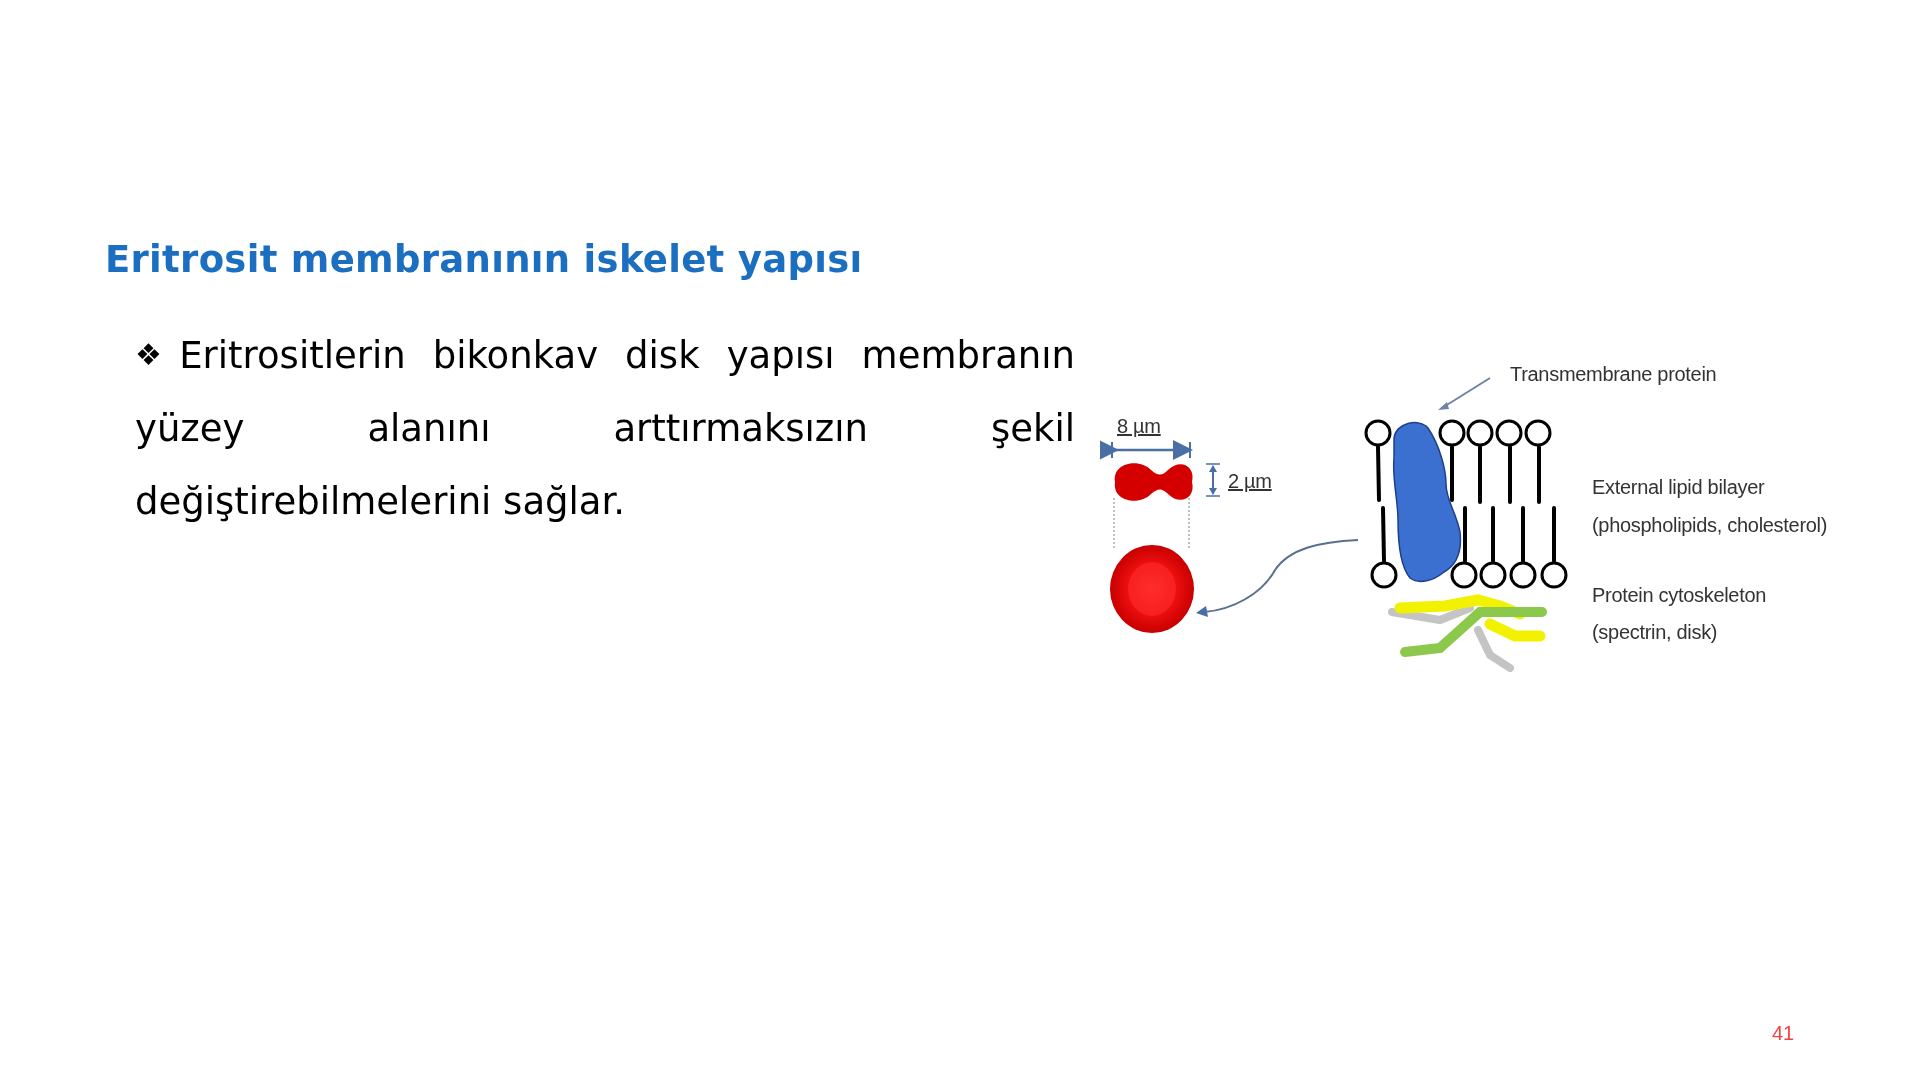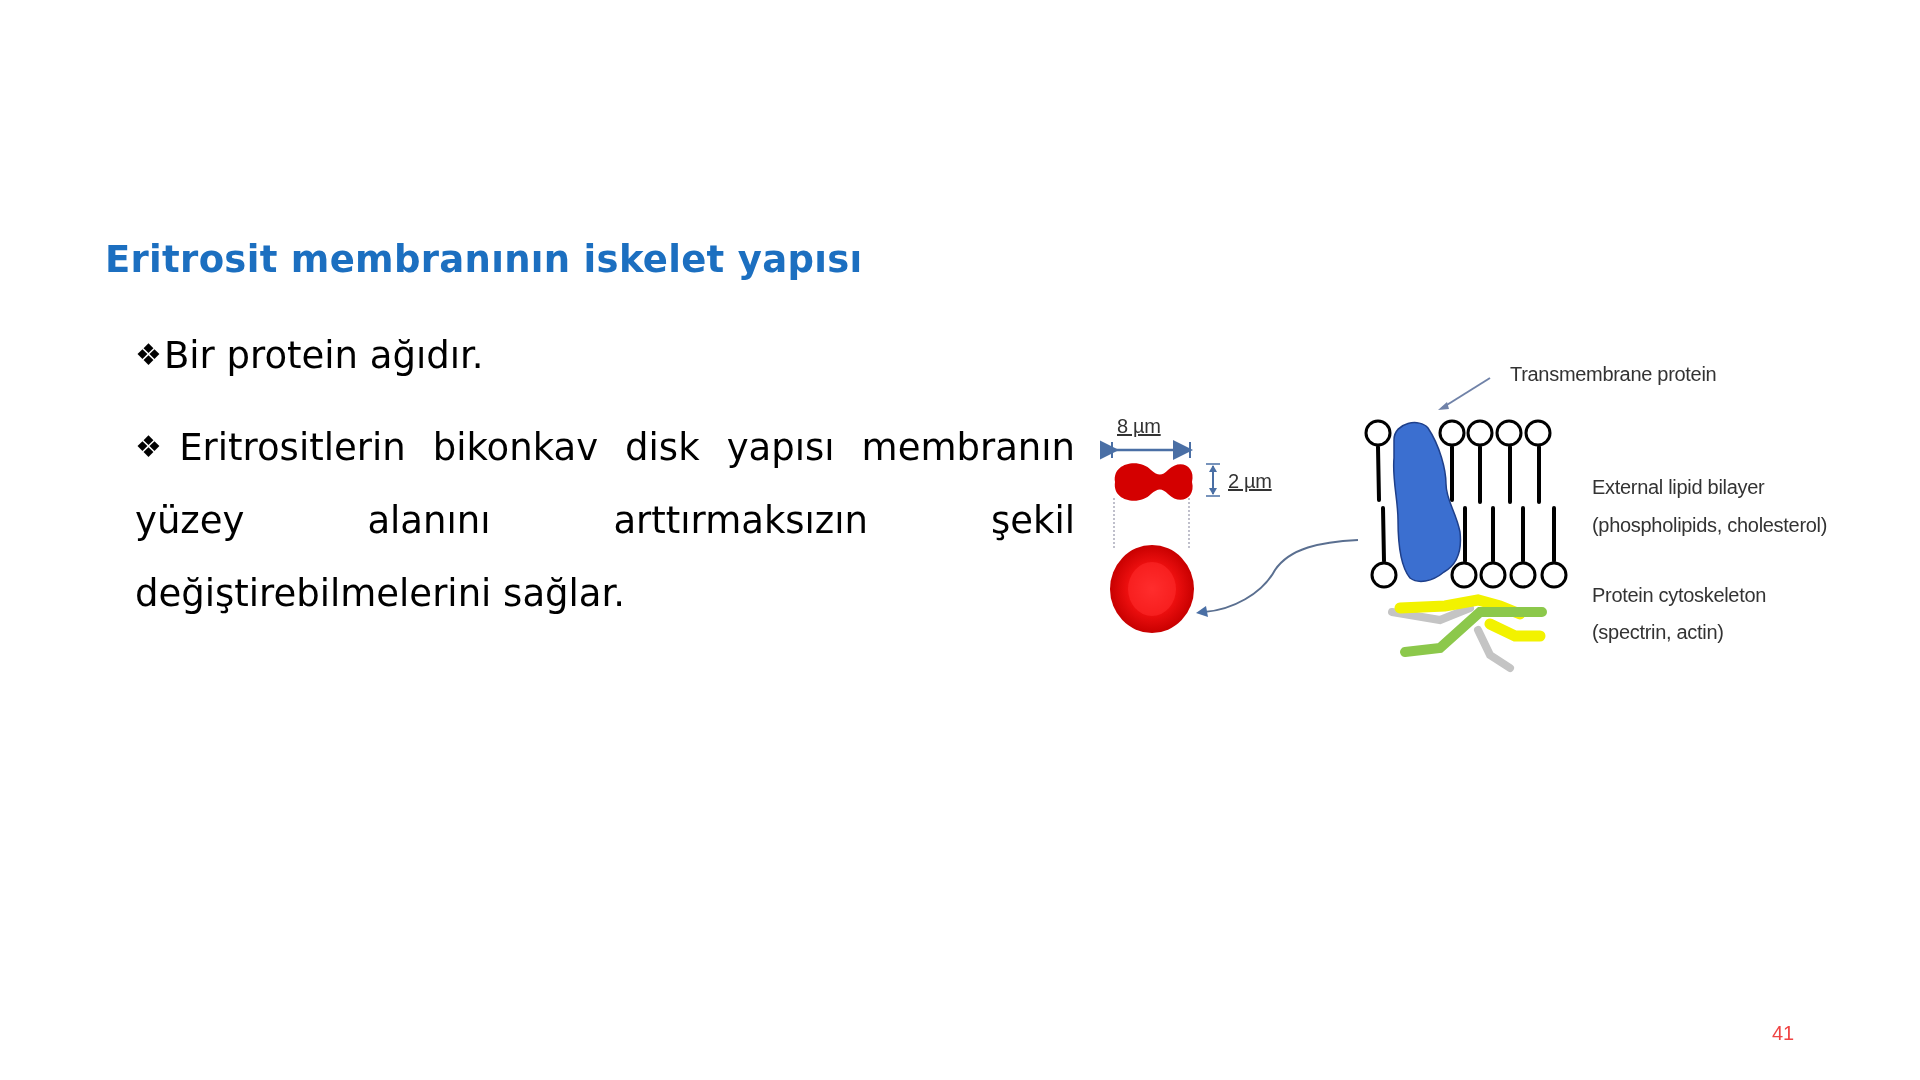--- a/index.html
+++ b/index.html
@@ -81,21 +81,20 @@
     }
   </style>
 </head>
 <body>
 
 <div class="slide">
 
   <div class="title">Eritrosit membranının iskelet yapısı</div>
 
   <div class="body">
-    <p class="para p1"><span class="bullet">❖</span><span>Bir protein ağıdır.</span></p>
     <p class="para"><span class="bullet">❖</span><span>Eritrositlerin bikonkav disk yapısı membranın yüzey alanını arttırmaksızın şekil değiştirebilmelerini sağlar.</span></p>
   </div>
 
   <div class="figure">
     <svg width="820" height="320" viewBox="1100 360 820 320" xmlns="http://www.w3.org/2000/svg">
       <defs>
         <radialGradient id="rbcGrad" cx="50%" cy="50%" r="50%">
           <stop offset="0%" stop-color="#ff2a2a"></stop>
           <stop offset="55%" stop-color="#f01010"></stop>
           <stop offset="100%" stop-color="#c80000"></stop>
@@ -171,17 +170,17 @@
         <path d="M1405,652 L1440,648 L1460,630 L1480,612 L1520,612 L1542,612" stroke="#8cc84b" stroke-width="10"></path>
       </g>
     </svg>
 
     <div class="fig-label" style="left:17px; top:55px;text-decoration:underline;">8 µm</div>
     <div class="fig-label" style="left:128px; top:110px;text-decoration:underline;">2 µm</div>
     <div class="fig-label" style="left:410px; top:3px;">Transmembrane protein</div>
     <div class="fig-label" style="left:492px; top:116px;text-align:center;">External lipid bilayer</div>
     <div class="fig-label" style="left:492px; top:154px;">(phospholipids, cholesterol)</div>
     <div class="fig-label" style="left:492px; top:224px;">Protein cytoskeleton</div>
-    <div class="fig-label" style="left:492px; top:261px;">(spectrin, actin)</div>
+    <div class="fig-label" style="left:492px; top:261px;">(spectrin, disk)</div>
   </div>
 
   <div class="page-number">41</div>
 </div>
 
 </body></html>

